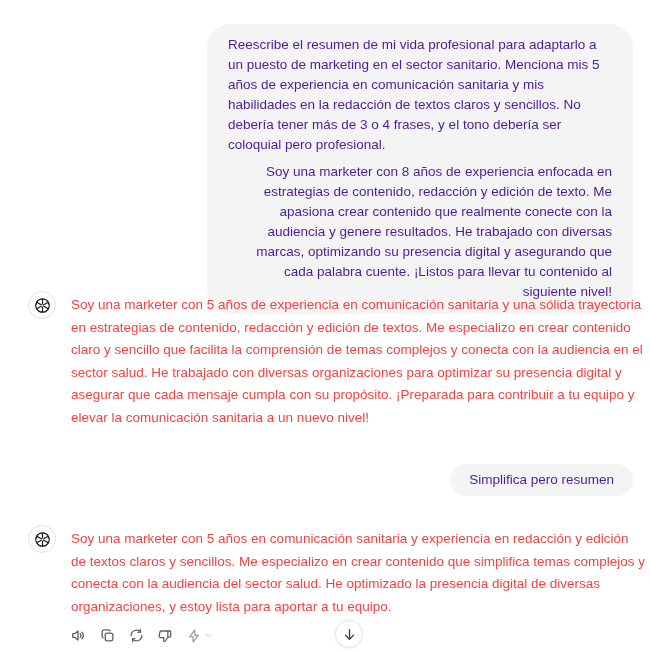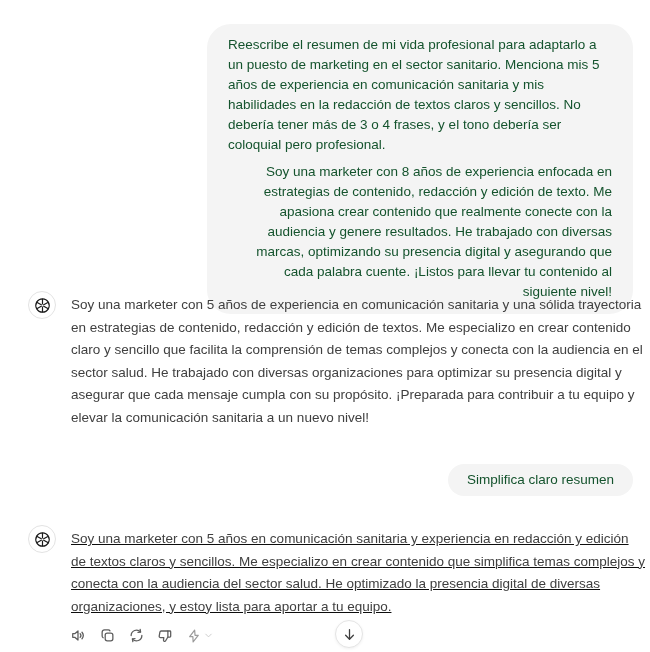--- a/index.html
+++ b/index.html
@@ -14,21 +14,21 @@
   .chat {
     position: relative;
     width: 650px; height: 652px;
     overflow: hidden;
     background: #ffffff;
   }
   
   .user-bubble {
     position: absolute;
     background: #f4f4f4;
-    color: #14532d;
+    color: #4c1d95;
   }
   .user-bubble--large {
     top: 24px; right: 17px; width: 426px;
     border-radius: 24px;
     padding: 11px 21px 12px 21px;
     font-size: 13.5px;
     line-height: 20px;
   }
   .user-bubble--large p { margin: 0; }
   .user-bubble--large p + p { margin-top: 7px; text-align: right; }
@@ -42,37 +42,37 @@
   }
   
   .assistant {
     position: absolute;
     left: 28px;
     display: flex;
     align-items: flex-start;
     gap: 15px;
   }
   .assistant--first  { top: 291px; }
-  .assistant--second { top: 525px; text-decoration: underline; }
+  .assistant--second { top: 525px; }
   .avatar {
     flex: none;
     width: 28px; height: 28px;
     border: 1px solid #e3e3e3;
     border-radius: 50%;
     background: #ffffff;
     display: flex;
     align-items: center;
     justify-content: center;
   }
   .msg-text {
     width: 574px;
     margin-top: 3px;
     font-size: 13.5px;
     line-height: 22.5px;
-    color: #404040;
+    color: #ef4444;
   }
   
   .actions {
     position: absolute;
     left: 68px; top: 625px;
     display: flex;
     align-items: center;
     gap: 8px;
   }
   .action-btn {
@@ -131,21 +131,21 @@
           <path d="M12 2.6 A9.4 9.4 0 0 1 20.14 7.3 L13.1 11.36" transform="rotate(180 12 12)"></path>
           <path d="M12 2.6 A9.4 9.4 0 0 1 20.14 7.3 L13.1 11.36" transform="rotate(240 12 12)"></path>
           <path d="M12 2.6 A9.4 9.4 0 0 1 20.14 7.3 L13.1 11.36" transform="rotate(300 12 12)"></path>
         </g>
       </svg>
     </div>
     <div class="msg-text">Soy una marketer con 5 años de experiencia en comunicación sanitaria y una sólida trayectoria en estrategias de contenido, redacción y edición de textos. Me especializo en crear contenido claro y sencillo que facilita la comprensión de temas complejos y conecta con la audiencia en el sector salud. He trabajado con diversas organizaciones para optimizar su presencia digital y asegurar que cada mensaje cumpla con su propósito. ¡Preparada para contribuir a tu equipo y elevar la comunicación sanitaria a un nuevo nivel!</div>
   </div>
 
   <div class="user-bubble user-bubble--pill">
-    <span>Simplifica claro resumen</span>
+    <span>Simplifica pero resumen</span>
   </div>
 
   <div class="assistant assistant--second">
     <div class="avatar">
       <svg width="17" height="17" viewBox="0 0 24 24">
         <g fill="none" stroke="#1a1a1a" stroke-width="1.7" stroke-linejoin="round">
           <path d="M12 2.6 A9.4 9.4 0 0 1 20.14 7.3 L13.1 11.36" transform="rotate(0 12 12)"></path>
           <path d="M12 2.6 A9.4 9.4 0 0 1 20.14 7.3 L13.1 11.36" transform="rotate(60 12 12)"></path>
           <path d="M12 2.6 A9.4 9.4 0 0 1 20.14 7.3 L13.1 11.36" transform="rotate(120 12 12)"></path>
           <path d="M12 2.6 A9.4 9.4 0 0 1 20.14 7.3 L13.1 11.36" transform="rotate(180 12 12)"></path>

